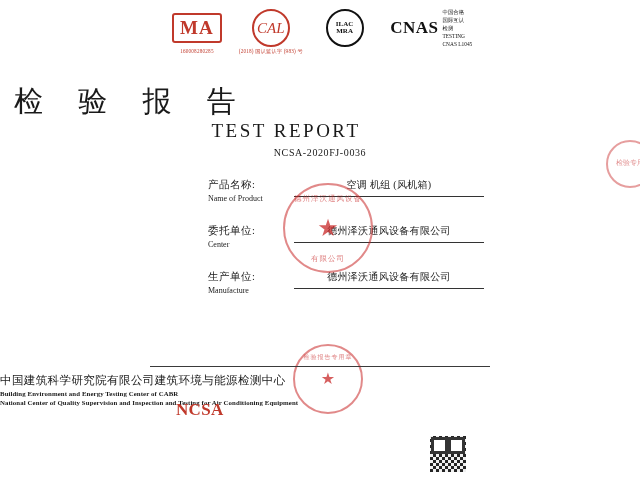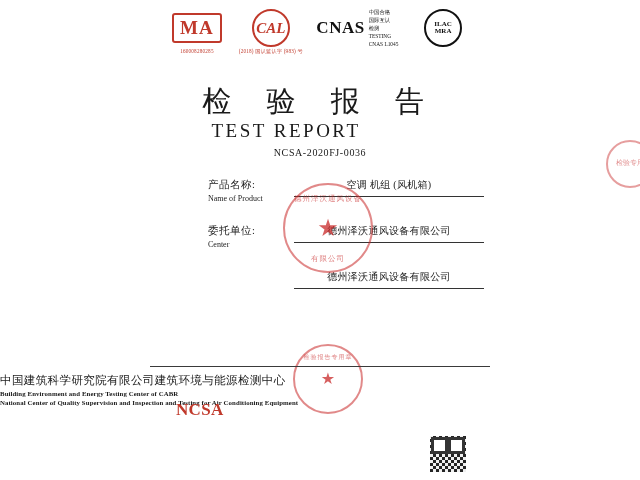--- a/index.html
+++ b/index.html
@@ -68,21 +68,21 @@
   }
   
   .cal-logo {
     width: 34px; height: 34px;
     border: 2px solid #c0392b;
     border-radius: 50%;
     color: #c0392b;
     display: flex;
     align-items: center;
     justify-content: center;
-    font-weight: bold;
+    font-weight: normal;
     font-size: 15px;
     font-style: italic;
   }
   
   .ilac-logo {
     width: 34px; height: 34px;
     border: 2px solid #111;
     border-radius: 50%;
     color: #111;
     display: flex;
@@ -112,21 +112,21 @@
     text-align: left;
     white-space: nowrap;
   }
 
   
   .title-cn {
     position: absolute;
     top: 82px;
     left: 0;
     width: 626px;
-    text-align: center;
+    text-align: left;
     font-size: 29px;
     letter-spacing: 14px;
     text-indent: 14px;
     color: #1a1a1a;
     font-family: "Liberation Serif", serif;
     font-weight: normal;
   }
   .title-en {
     position: absolute;
     top: 120px;
@@ -344,45 +344,45 @@
         <span class="ma-logo">MA</span>
       </div>
       <div class="cert-caption">160008280285</div>
     </div>
 
     <div class="cert-item">
       <div class="cert-mark">
         <span class="cal-logo">CAL</span>
       </div>
       <div class="cert-caption">(2018) 国认监认字 (983) 号</div>
+    </div>
+
+    <div class="cert-item">
+      <div class="cert-mark">
+        <span class="ilac-logo">
+          <span>ILAC</span>
+          <span>MRA</span>
+        </span>
+      </div>
+      <div class="cert-caption dark"></div>
     </div>
 
     <div class="cert-item" style="width:104px">
       <div class="cert-mark cnas-block">
         <span class="cnas-logo">CNAS</span>
         <span class="cnas-right-text">
           <div>中国合格</div>
           <div>国际互认</div>
           <div>检测</div>
           <div>TESTING</div>
           <div>CNAS L1045</div>
         </span>
       </div>
     </div>
 
-    <div class="cert-item">
-      <div class="cert-mark">
-        <span class="ilac-logo">
-          <span>ILAC</span>
-          <span>MRA</span>
-        </span>
-      </div>
-      <div class="cert-caption dark"></div>
-    </div>
-
   </div>
 
   <div class="title-cn">检 验 报 告</div>
   <div class="title-en">TEST REPORT</div>
   <div class="doc-no">NCSA-2020FJ-0036</div>
 
   <div class="fields">
 
     <div class="field">
       <div class="field-label">
@@ -394,20 +394,24 @@
 
     <div class="field">
       <div class="field-label">
         <div class="label-cn">委托单位:</div>
         <div class="label-en">Center</div>
       </div>
       <div class="field-value">德州泽沃通风设备有限公司</div>
     </div>
 
     <div class="field">
+      <div class="field-label">
+        <div class="label-cn">生产单位:</div>
+        <div class="label-en">Manufacture</div>
+      </div>
       <div class="field-value">德州泽沃通风设备有限公司</div>
     </div>
 
 
   </div>
 
   <div class="seal seal-main">
     <div class="seal-arc top">德州泽沃通风设备</div>
     <div class="seal-star">★</div>
     <div class="seal-arc bottom">有限公司</div>

